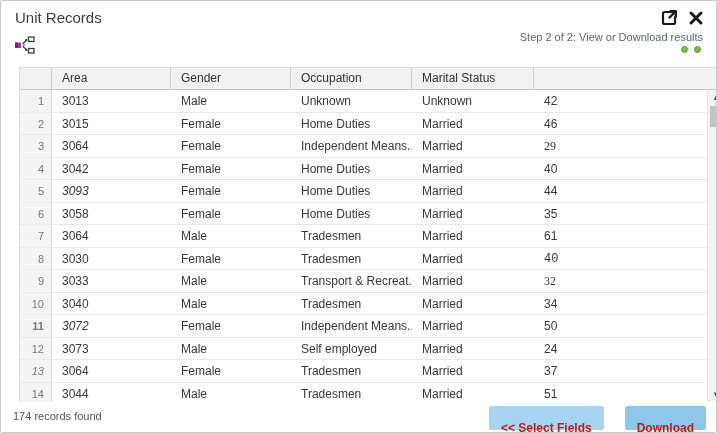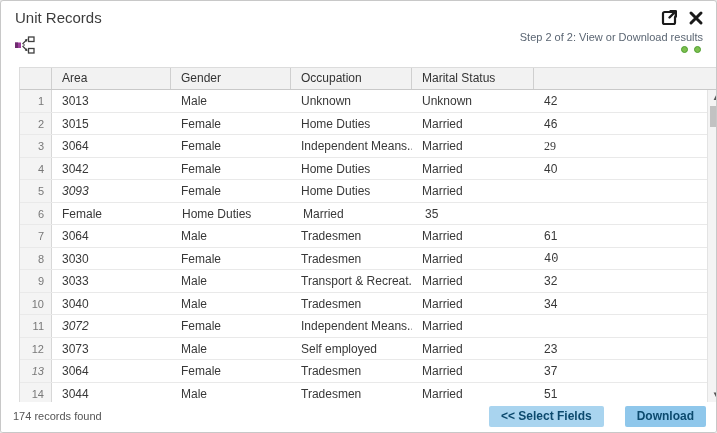--- a/index.html
+++ b/index.html
@@ -46,22 +46,22 @@
   .vscroll{position:absolute;top:22px;right:0;bottom:0;width:17px;background:#f4f4f4;border-left:1px solid #e3e3e3;}
   .scroll-arrow{position:absolute;left:0;width:16px;text-align:center;font-size:8px;color:#555;cursor:pointer;line-height:12px;}
   .scroll-arrow.up{top:2px;}
   .scroll-arrow.down{bottom:2px;}
   .thumb{position:absolute;left:2px;top:16px;width:12px;height:21px;background:#c2c2c2;cursor:pointer;}
 
   
   .footer{position:absolute;left:0;right:0;bottom:0;height:30px;background:#fff;}
   .records{position:absolute;left:12px;top:8px;font-size:11px;color:#555;}
   .btn-row{position:absolute;right:10px;top:4px;display:flex;gap:21px;}
-  .btn{height:21px;line-height:21px;border:none;border-radius:2px;color:#0c4a6e;
-       font-size:12px;font-weight:bold;padding:0 12px;cursor:pointer;}
+  .btn{height:21px;line-height:21px;border:none;border-radius:2px;color:#b91c1c;
+       font-size:12px;font-weight:bold;padding:12px 12px;cursor:pointer;}
   .btn.select{background:var(--select-btn);}
   .btn.download{background:var(--download-btn);}
 </style>
 </head>
 <body>
 
 <div class="modal">
 
   <div class="title">Unit Records</div>
 
@@ -139,23 +139,25 @@
           <div class="td" style="width: 121px;">Home Duties</div>
           <div class="td" style="width: 122px;">Married</div>
           <div class="td" style="width: 118px;">40</div>
         </div>
         <div class="tr">
           <div class="td rownum" style="width: 32px;">5</div>
           <div class="td" style="width: 119px; font-style: italic;">3093</div>
           <div class="td" style="width: 120px;">Female</div>
           <div class="td" style="width: 121px;">Home Duties</div>
           <div class="td" style="width: 122px;">Married</div>
+          <div class="td" style="width: 118px;">44</div>
         </div>
         <div class="tr">
           <div class="td rownum" style="width: 32px;">6</div>
+          <div class="td" style="width: 119px;">3058</div>
           <div class="td" style="width: 120px;">Female</div>
           <div class="td" style="width: 121px;">Home Duties</div>
           <div class="td" style="width: 122px;">Married</div>
           <div class="td" style="width: 118px;">35</div>
         </div>
         <div class="tr">
           <div class="td rownum" style="width: 32px;">7</div>
           <div class="td" style="width: 119px;">3064</div>
           <div class="td" style="width: 120px;">Male</div>
           <div class="td" style="width: 121px;">Tradesmen</div>
@@ -169,44 +171,45 @@
           <div class="td" style="width: 121px;">Tradesmen</div>
           <div class="td" style="width: 122px;">Married</div>
           <div class="td" style="width: 118px; font-family: Liberation Mono, monospace;">40</div>
         </div>
         <div class="tr">
           <div class="td rownum" style="width: 32px;">9</div>
           <div class="td" style="width: 119px;">3033</div>
           <div class="td" style="width: 120px;">Male</div>
           <div class="td" style="width: 121px;">Transport &amp; Recreat...</div>
           <div class="td" style="width: 122px;">Married</div>
-          <div class="td" style="width: 118px;">32</div>
+          <div class="td" style="width: 118px; font-family: Liberation Serif, serif;">32</div>
         </div>
         <div class="tr">
           <div class="td rownum" style="width: 32px;">10</div>
           <div class="td" style="width: 119px;">3040</div>
           <div class="td" style="width: 120px;">Male</div>
           <div class="td" style="width: 121px;">Tradesmen</div>
           <div class="td" style="width: 122px;">Married</div>
           <div class="td" style="width: 118px;">34</div>
         </div>
         <div class="tr">
-          <div class="td rownum" style="width: 32px;">11</div>
+          <div class="td rownum" style="width: 32px; font-weight: bold;">11</div>
           <div class="td" style="width: 119px; font-style: italic;">3072</div>
           <div class="td" style="width: 120px;">Female</div>
           <div class="td" style="width: 121px;">Independent Means...</div>
           <div class="td" style="width: 122px;">Married</div>
+          <div class="td" style="width: 118px;">50</div>
         </div>
         <div class="tr">
           <div class="td rownum" style="width: 32px;">12</div>
           <div class="td" style="width: 119px;">3073</div>
           <div class="td" style="width: 120px;">Male</div>
           <div class="td" style="width: 121px;">Self employed</div>
           <div class="td" style="width: 122px;">Married</div>
-          <div class="td" style="width: 118px;">23</div>
+          <div class="td" style="width: 118px;">24</div>
         </div>
         <div class="tr">
           <div class="td rownum" style="width: 32px; font-style: italic;">13</div>
           <div class="td" style="width: 119px;">3064</div>
           <div class="td" style="width: 120px;">Female</div>
           <div class="td" style="width: 121px;">Tradesmen</div>
           <div class="td" style="width: 122px;">Married</div>
           <div class="td" style="width: 118px;">37</div>
         </div>
         <div class="tr">

